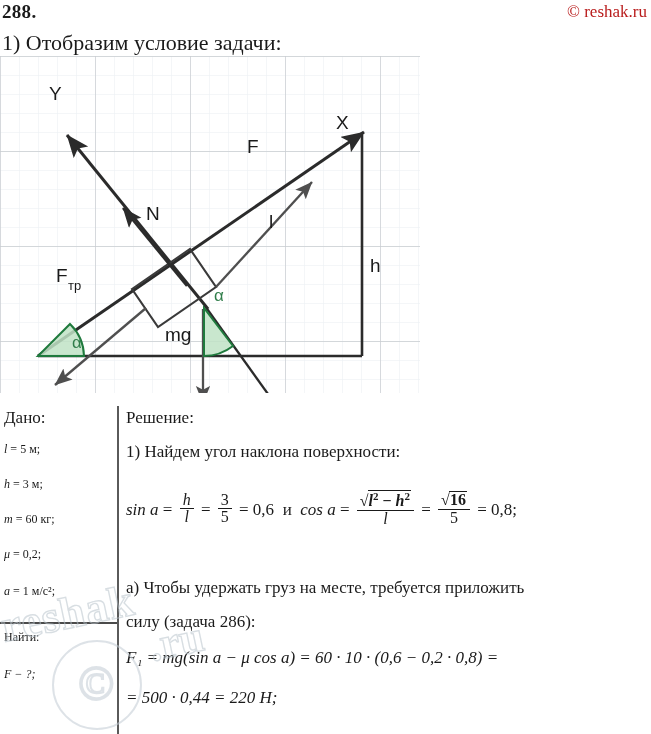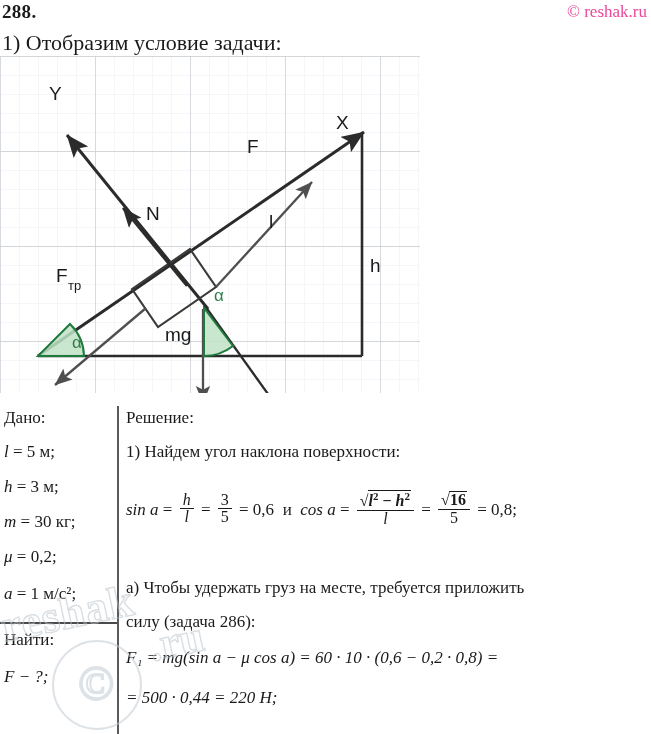--- a/index.html
+++ b/index.html
@@ -29,21 +29,21 @@
     font-family: "Liberation Serif", serif;
     font-weight: bold;
     font-size: 19px;
     letter-spacing: .3px;
   }
   .copyright {
     position: absolute;
     right: 4px; top: 2px;
     font-family: "Liberation Serif", serif;
     font-size: 17px;
-    color: #ec4899;
+    color: #b91c1c;
   }
 
   
   .intro {
     position: absolute;
     left: 2px; top: 30px;
     font-family: "Liberation Serif", serif;
     font-size: 22px;
   }
 
@@ -71,21 +71,21 @@
   }
   .vrule {
     position: absolute;
     left: 117px; top: 6px;
     width: 2px;
     height: 328px;
     background: #5a5a5a;
   }
   .given-line {
     font-family: "Liberation Serif", serif;
-    font-size: 17px;
+    font-size: 12px;
     white-space: nowrap;
     position: absolute;
     left: 4px;
   }
   .given-head { font-size: 17px; }
   .ital { font-style: italic; }
   .hrule {
     position: absolute;
     left: 0; top: 222px;
     width: 118px;
@@ -309,21 +309,21 @@
 
     <div class="given-line" style="top:77px;">
       <span class="ital">h</span>
       <span>=</span>
       <span>3 м;</span>
     </div>
 
     <div class="given-line" style="top:112px;">
       <span class="ital">m</span>
       <span>=</span>
-      <span>30 кг;</span>
+      <span>60 кг;</span>
     </div>
 
     <div class="given-line" style="top:147px;">
       <span class="ital">μ</span>
       <span>=</span>
       <span>0,2;</span>
     </div>
 
     <div class="given-line" style="top:184px;">
       <span class="ital">a</span>

